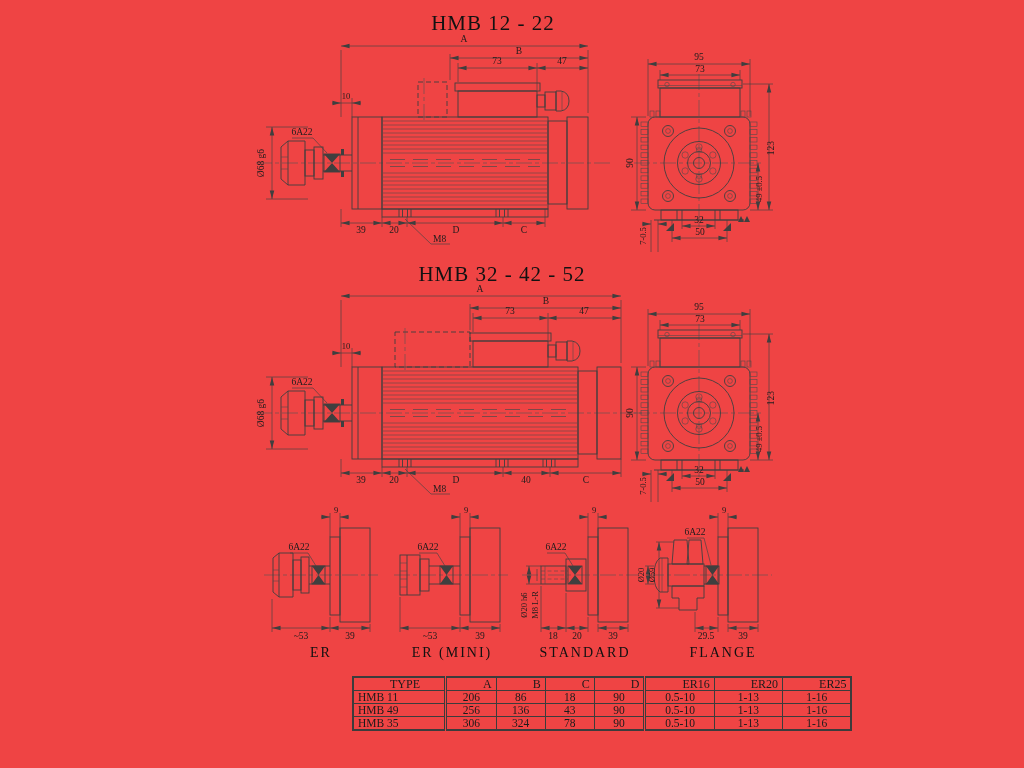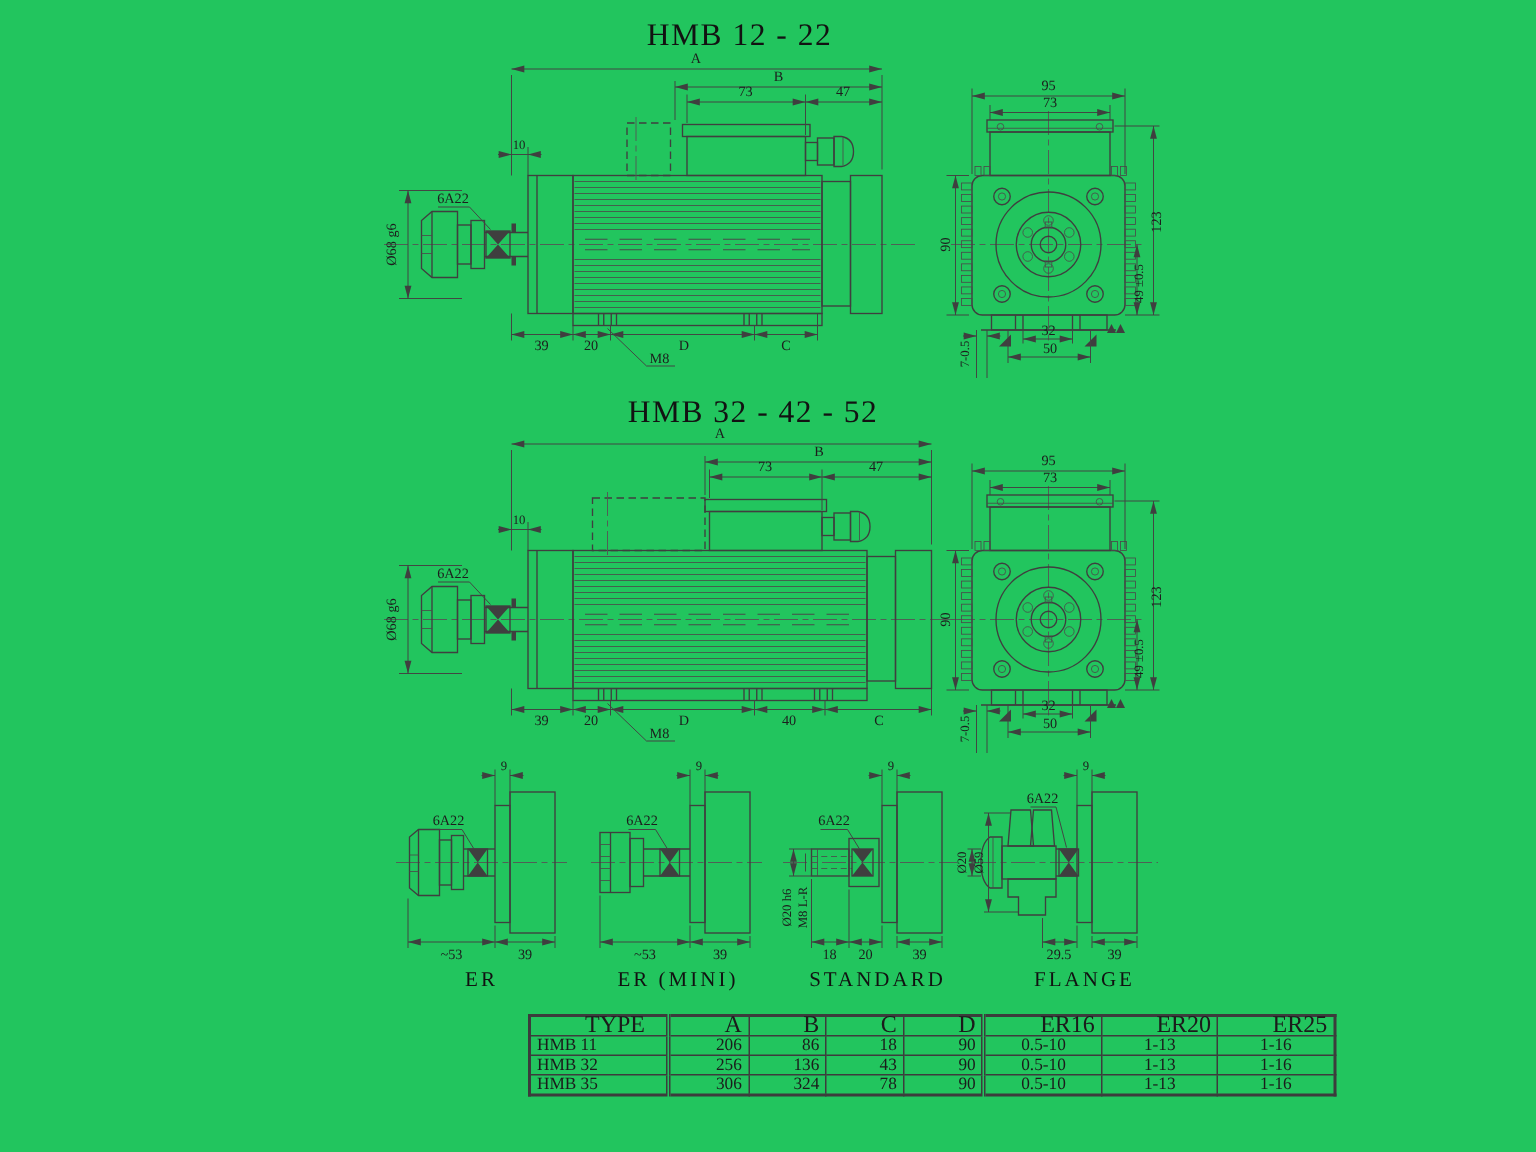--- a/index.html
+++ b/index.html
@@ -1,36 +1,36 @@
 <!DOCTYPE html>
 <html><head>
 <meta charset="utf-8">
 <style>
   html,body{margin:0;padding:0;background:#ffffff;}
-  .page{position:relative;width:1024px;height:768px;background:#22c55e;overflow:hidden;
+  .page{position:relative;width:1024px;height:768px;background:#ef4444;overflow:hidden;
         font-family:"Liberation Serif",serif;}
   svg{position:absolute;left:0;top:0;}
   .s{stroke:#3f3f3f;stroke-width:.9;fill:none;}
   .t{stroke:#4a4a4a;stroke-width:.55;fill:none;}
   .dim{stroke:#434343;stroke-width:.65;fill:none;}
   .cl{stroke:#555;stroke-width:.6;fill:none;stroke-dasharray:16 3 4 3;}
   .dsh{stroke-dasharray:5 3;}
   .bnd{stroke:#4a4a4a;stroke-width:.7;fill:none;stroke-dasharray:15 8;}
   .fill{fill:#3f3f3f;stroke:none;}
   text.d{font:9.5px "Liberation Serif",serif;fill:#1d1d1d;}
   text.d8{font:8.5px "Liberation Serif",serif;fill:#1d1d1d;}
   text.nm{font:14px "Liberation Serif",serif;fill:#111;letter-spacing:2px;}
   text.ttl{font:21px "Liberation Serif",serif;fill:#121212;letter-spacing:1px;}
   .tblw{position:absolute;left:352px;top:676px;}
   table{border-collapse:collapse;border:2px solid #3c3c3c;font:11.5px "Liberation Serif",serif;color:#1b1b1b;}
   th,td{border:1px solid #3c3c3c;padding:0 4px;height:12px;line-height:12px;text-align:center;font-weight:normal;white-space:nowrap;}
-  th{font-size:16px;padding-left:36px;}
+  th{font-size:12px;padding-left:36px;}
   .c0{min-width:50px;text-align:left;}
   .sep{border-left:3px double #3c3c3c;}
-  td.n{min-width:24px;text-align:right;} td.e{min-width:38px;}
+  td.n{min-width:24px;} td.e{min-width:38px;}
 </style>
 </head>
 <body>
 
 <div class="page">
 <svg id="dwg" width="1024" height="768" viewBox="0 0 1024 768">
   <defs>
     <marker id="ar" viewBox="0 0 10 6" refX="9.5" refY="3" markerWidth="9.5" markerHeight="6" orient="auto-start-reverse" markerUnits="userSpaceOnUse">
       <path d="M0.5,0.6 L9.5,3 L0.5,5.4 Z" fill="#3f3f3f"></path>
     </marker>
@@ -635,21 +635,21 @@
             <td class="c0 ">HMB 11</td>
             <td class="n sep">206</td>
             <td class="n ">86</td>
             <td class="n ">18</td>
             <td class="n ">90</td>
             <td class="e sep">0.5-10</td>
             <td class="e ">1-13</td>
             <td class="e ">1-16</td>
           </tr>
           <tr>
-            <td class="c0 ">HMB 32</td>
+            <td class="c0 ">HMB 49</td>
             <td class="n sep">256</td>
             <td class="n ">136</td>
             <td class="n ">43</td>
             <td class="n ">90</td>
             <td class="e sep">0.5-10</td>
             <td class="e ">1-13</td>
             <td class="e ">1-16</td>
           </tr>
           <tr>
             <td class="c0 ">HMB 35</td>

